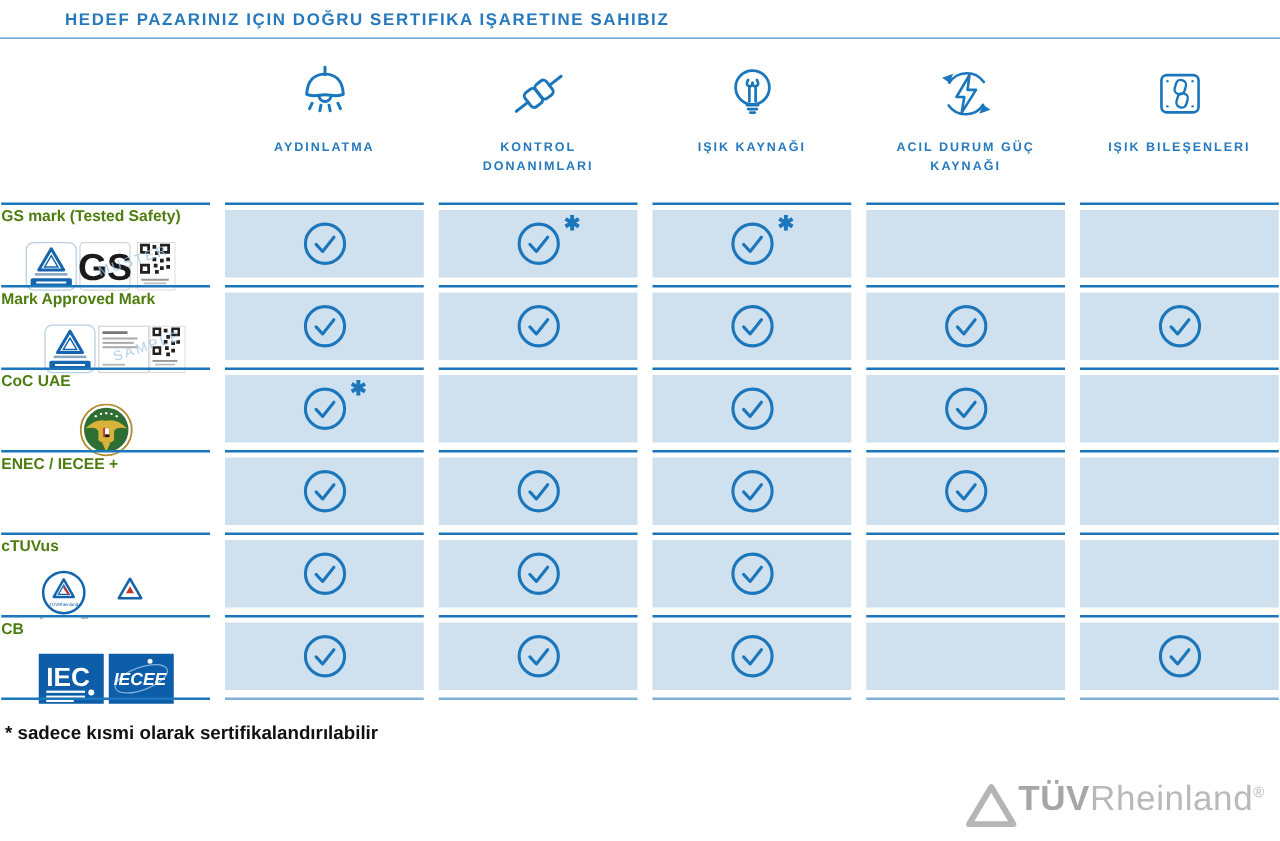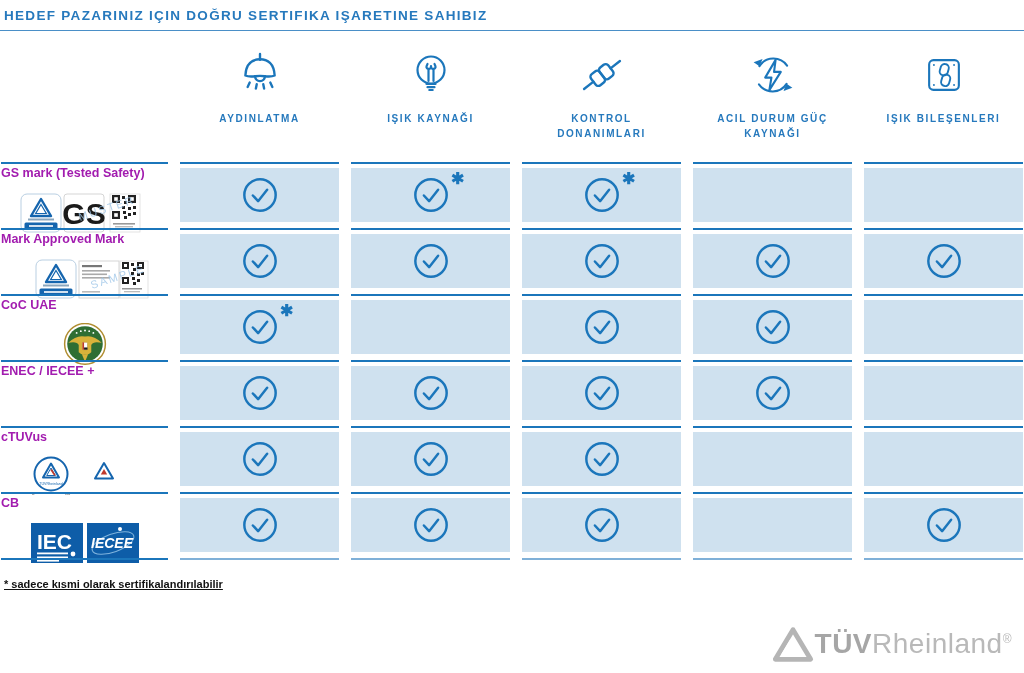--- a/index.html
+++ b/index.html
@@ -1,49 +1,49 @@
 <!DOCTYPE html>
 <html><head>
 <meta charset="utf-8">
 <style>
   * { box-sizing: border-box; margin: 0; padding: 0; }
   html,body { width: 1024px; height: 673px; }
   body { background: #fff; font-family: "Liberation Sans", sans-serif; overflow: hidden; }
   .page { position: relative; width: 1024px; height: 673px; background: #fff; }
 
-  .title { color: #2679bd; font-size: 13.5px; font-weight: bold; letter-spacing: 1.3px; padding: 8px 0 0 4px; }
+  .title { color: #2679bd; font-size: 13.5px; font-weight: bold; letter-spacing: 1.3px; padding: 8px 0 0 4px; margin-left: 48px; }
   .rule  { border: none; border-top: 1.6px solid #4a8fc7; margin-top: 7px; }
 
   .grid { width: 1022px; margin-left: 1px; }
   .trow { display: grid; grid-template-columns: 167px repeat(5, 1fr); column-gap: 12px; }
 
   .header-row { height: 131px; padding-top: 10px; }
   .hcell { display: flex; flex-direction: column; align-items: center; padding-top: 6px; }
   .hicon { height: 56px; display: flex; align-items: center; justify-content: center; }
   .hlabel { color: #2679bd; font-weight: bold; font-size: 10px; letter-spacing: 1.6px;
             text-align: center; line-height: 1.45; max-width: 134px; margin-top: 9px; }
 
   .body-row { height: 66px; }
   .rlabel { border-top: 2px solid #1b76bb; padding-top: 2px; }
-  .rtext  { font-size: 12.5px; font-weight: bold; color: #a21caf; white-space: nowrap; }
+  .rtext  { font-size: 12.5px; font-weight: bold; color: #4d7c0f; white-space: nowrap; }
   .rlogo  { display: flex; justify-content: center; margin-top: 11px; }
 
   .cell { border-top: 2px solid #1b76bb; }
   .cell-bg { margin-top: 4px; height: 54px; background: #cfe1ef;
              display: flex; align-items: center; justify-content: center; }
   .checkwrap { position: relative; width: 38px; height: 38px; }
   .ast { position: absolute; top: -7px; right: -15px; color: #1b76bb; font-size: 16px; font-weight: bold; }
 
   .bottom-row { height: 4px; }
   .bseg { border-top: 2px solid #1b76bb; }
   .bseg.light { border-top-color: #7fb0d8; }
 
-  .footnote { margin: 16px 0 0 4px; font-size: 11px; font-weight: bold; color: #111; text-decoration: underline; }
-
-  .footer-logo { position: absolute; right: 12px; bottom: 8px; display: flex; align-items: center; }
+  .footnote { margin: 16px 0 0 4px; font-size: 15px; font-weight: bold; color: #111; }
+
+  .footer-logo { position: absolute; right: 12px; bottom: 8px; display: flex; }
   .brand { font-size: 28px; color: #b9b9b9; letter-spacing: 0.5px; }
   .brand .bld { color: #a6a6a6; font-weight: bold; }
   .brand sup { font-size: 12px; color: #b9b9b9; }
 
   .oicon { stroke: #1b76bb; fill: none; stroke-width: 2.2; stroke-linecap: round; stroke-linejoin: round; }
   .chk   { stroke: #1b76bb; fill: none; stroke-width: 2.6; stroke-linecap: round; stroke-linejoin: round; }
   svg text { font-family: "Liberation Sans", sans-serif; }
 </style>
 </head>
 <body>
@@ -64,50 +64,50 @@
             <path d="M24 4.5 V10"></path>
             <path d="M10.5 24.5 C11 13.5 17 9.5 24 9.5 C31 9.5 37 13.5 37.5 24.5 C33 26.6 28.5 24.8 24 24.8 C19.5 24.8 15 26.6 10.5 24.5 Z"></path>
             <path d="M19.5 25.2 a4.5 4.5 0 0 0 9 0"></path>
             <path d="M14.5 31 L12.6 35"></path>
             <path d="M21 32.5 L20.2 36.5"></path>
             <path d="M27 32.5 L27.8 36.5"></path>
             <path d="M33.5 31 L35.4 35"></path>
           </svg>
         </div>
         <div class="hlabel">AYDINLATMA</div>
+      </div>
+
+      <div class="hcell">
+        <div class="hicon">
+          <svg class="oicon" width="52" height="52" viewBox="0 0 48 48">
+            <g transform="rotate(-38 24 24)">
+              <path d="M3 24 H14"></path>
+              <path d="M34 24 H45"></path>
+              <rect x="14" y="17.5" width="10" height="13" rx="3"></rect>
+              <rect x="24" y="17.5" width="10" height="13" rx="3"></rect>
+            </g>
+          </svg>
+        </div>
+        <div class="hlabel">KONTROL DONANIMLARI</div>
       </div>
 
       <div class="hcell">
         <div class="hicon">
           <svg class="oicon" width="48" height="48" viewBox="0 0 48 48">
             <circle cx="24" cy="19" r="13.5"></circle>
             <path d="M20.5 13 q-2.5 4.5 1 4.9 q2.6 0.2 2.5 -2.6"></path>
             <path d="M27.5 13 q2.5 4.5 -1 4.9 q-2.6 0.2 -2.5 -2.6"></path>
             <path d="M21.5 18 V30"></path>
             <path d="M26.5 18 V30"></path>
             <path d="M19.5 33 h9"></path>
             <path d="M20.5 36.2 h7"></path>
             <path d="M22.3 39 h3.4"></path>
           </svg>
         </div>
         <div class="hlabel">IŞIK KAYNAĞI</div>
-      </div>
-
-      <div class="hcell">
-        <div class="hicon">
-          <svg class="oicon" width="52" height="52" viewBox="0 0 48 48">
-            <g transform="rotate(-38 24 24)">
-              <path d="M3 24 H14"></path>
-              <path d="M34 24 H45"></path>
-              <rect x="14" y="17.5" width="10" height="13" rx="3"></rect>
-              <rect x="24" y="17.5" width="10" height="13" rx="3"></rect>
-            </g>
-          </svg>
-        </div>
-        <div class="hlabel">KONTROL DONANIMLARI</div>
       </div>
 
       <div class="hcell">
         <div class="hicon">
           <svg class="oicon" width="50" height="50" viewBox="0 0 48 48">
             <path d="M37.5 15 A16 16 0 0 0 11 15.5" stroke-width="2"></path>
             <polygon points="11,15.5 14,8.6 5.4,11.8" fill="#1b76bb" stroke="none"></polygon>
             <path d="M10.5 33 A16 16 0 0 0 37 32.5" stroke-width="2"></path>
             <polygon points="37,32.5 34,39.4 42.6,36.2" fill="#1b76bb" stroke="none"></polygon>
             <path d="M26.5 9.5 L16.5 26.5 L22.5 26.5 L20.5 38.5 L31.5 21 L25 21 Z" stroke-width="2"></path>

